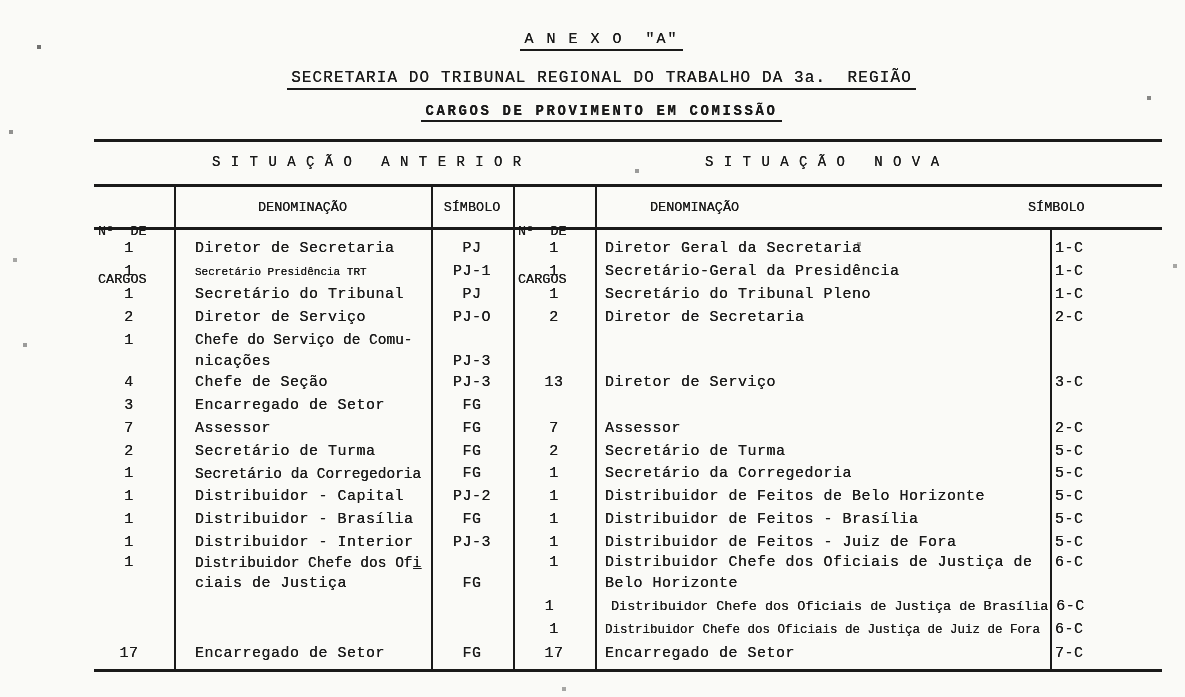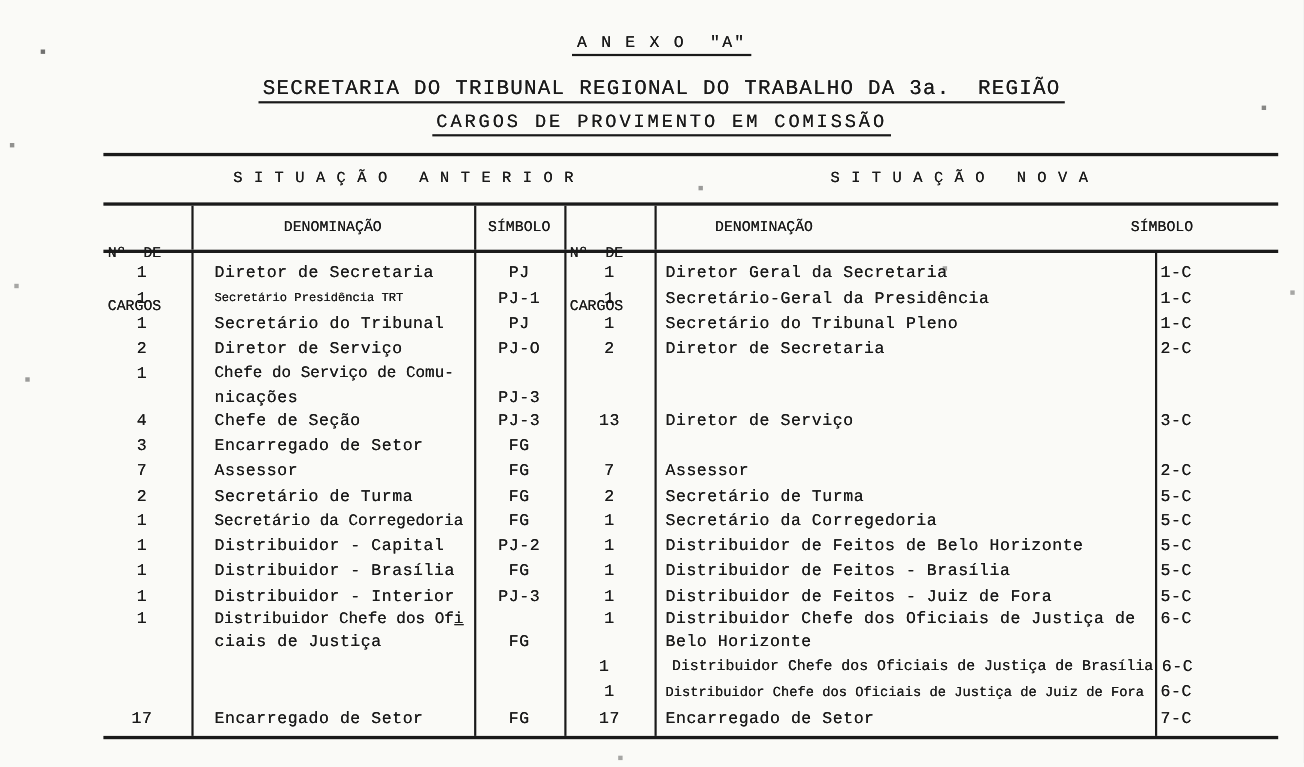--- a/index.html
+++ b/index.html
@@ -22,30 +22,30 @@
   .h-title{top:30px;}
   .h-sub1{top:69px;}
   .h-sub2{top:102px;}
   .uline{
     display:inline-block;
     border-bottom:2px solid var(--ink);
     padding:0 4px 1px 4px;
     white-space:pre;
   }
   .h-title .uline{font-size:15px;letter-spacing:2px;}
-  .h-sub1 .uline{font-size:19px;letter-spacing:1.1px;}
-  .h-sub2 .uline{font-size:17px;letter-spacing:2.6px;}
+  .h-sub1 .uline{font-size:16px;letter-spacing:1.1px;}
+  .h-sub2 .uline{font-size:14px;letter-spacing:2.6px;font-weight:bold;}
 
   
   .hrule{position:absolute;left:94px;width:1068px;height:3px;background:var(--ink);}
   .rule-top{top:139px;}
 
   .section-label{position:absolute;top:154px;font-size:14px;white-space:pre;letter-spacing:1px;}
   .sec-left{left:212px;}
-  .sec-right{left:755px;}
+  .sec-right{left:705px;}
 
   
   .thead{
     position:absolute;left:94px;top:184px;width:1068px;height:46px;
     border-top:3px solid var(--ink);
     border-bottom:3px solid var(--ink);
     box-sizing:border-box;
   }
   .thead .vline{top:0;height:100%;}
   .vline{position:absolute;width:2px;background:var(--ink);}

